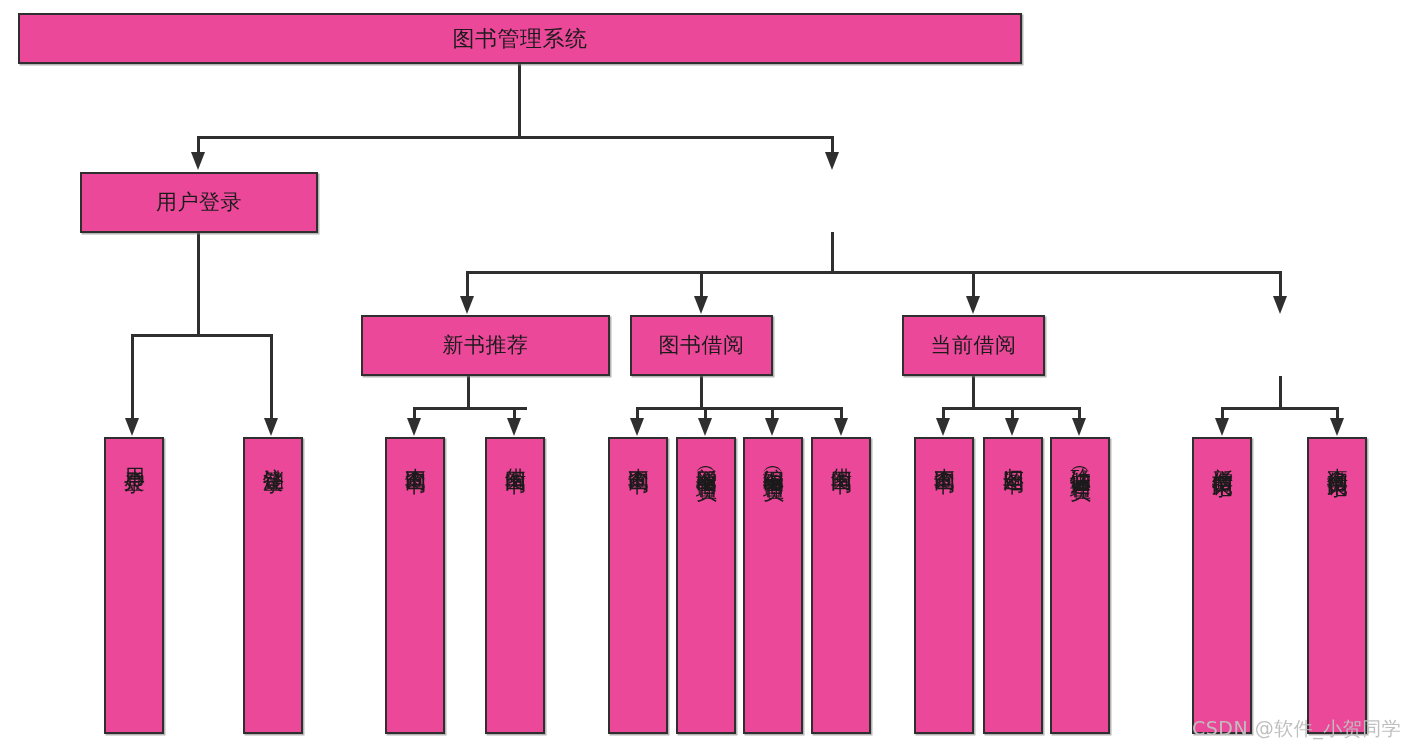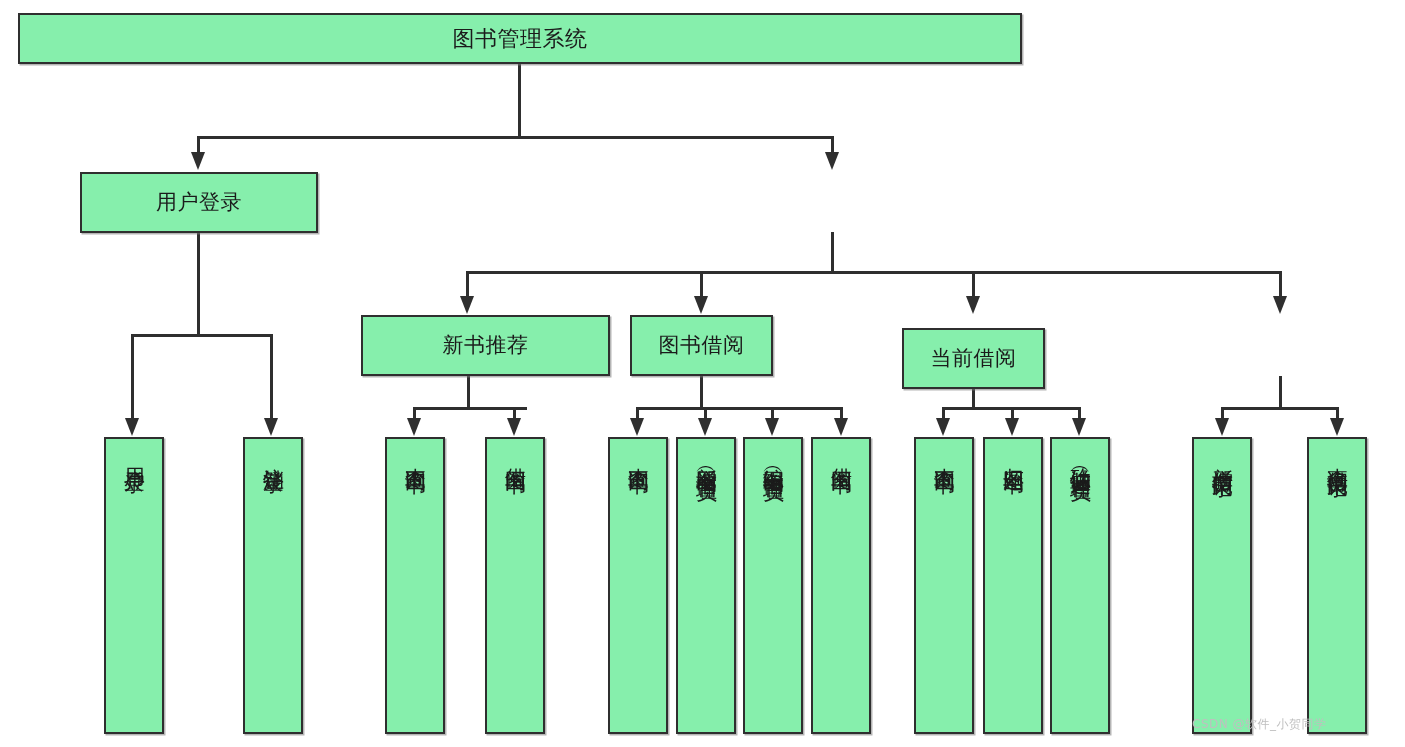--- a/index.html
+++ b/index.html
@@ -14,21 +14,21 @@
     position: relative;
     width: 1405px;
     height: 747px;
     background: #ffffff;
     overflow: hidden;
   }
   .node {
     position: absolute;
     box-sizing: border-box;
     border: 2px solid #2f2f2f;
-    background: #86efac;
+    background: #ec4899;
     display: flex;
     align-items: center;
     justify-content: center;
     color: #1b1b1b;
     box-shadow: 1.5px 1.5px 0 rgba(120,120,120,0.55);
   }
   .node > .label {
     display: block;
     text-align: center;
     line-height: 1.25;
@@ -60,21 +60,21 @@
     position: absolute;
     width: 0;
     height: 0;
     border-left: 7px solid transparent;
     border-right: 7px solid transparent;
     border-top: 18px solid #2f2f2f;
   }
   .watermark {
     position: absolute;
     color: #bfbfbf;
-    font-size: 12px;
+    font-size: 19px;
     white-space: nowrap;
     letter-spacing: 0.5px;
   }
 </style>
 </head>
 <body>
 
 <div id="canvas">
 
   <div class="edge vert" style="left:518px; top:64px; height:73px;"></div>
@@ -143,21 +143,21 @@
   <div class="node h" style="left:80px; top:172px; width:238px; height:61px;">
     <span class="label">用户登录</span>
   </div>
 
   <div class="node h" style="left:361px; top:315px; width:249px; height:61px;">
     <span class="label">新书推荐</span>
   </div>
   <div class="node h" style="left:630px; top:315px; width:143px; height:61px;">
     <span class="label">图书借阅</span>
   </div>
-  <div class="node h" style="left:902px; top:328px; width:143px; height:61px;">
+  <div class="node h" style="left:902px; top:315px; width:143px; height:61px;">
     <span class="label">当前借阅</span>
   </div>
 
   <div class="node v" style="left:104px; top:437px; width:60px; height:297px;">
     <span class="label">用户登录</span>
   </div>
   <div class="node v" style="left:243px; top:437px; width:60px; height:297px;">
     <span class="label">注销登录</span>
   </div>
   <div class="node v" style="left:385px; top:437px; width:60px; height:297px;">

